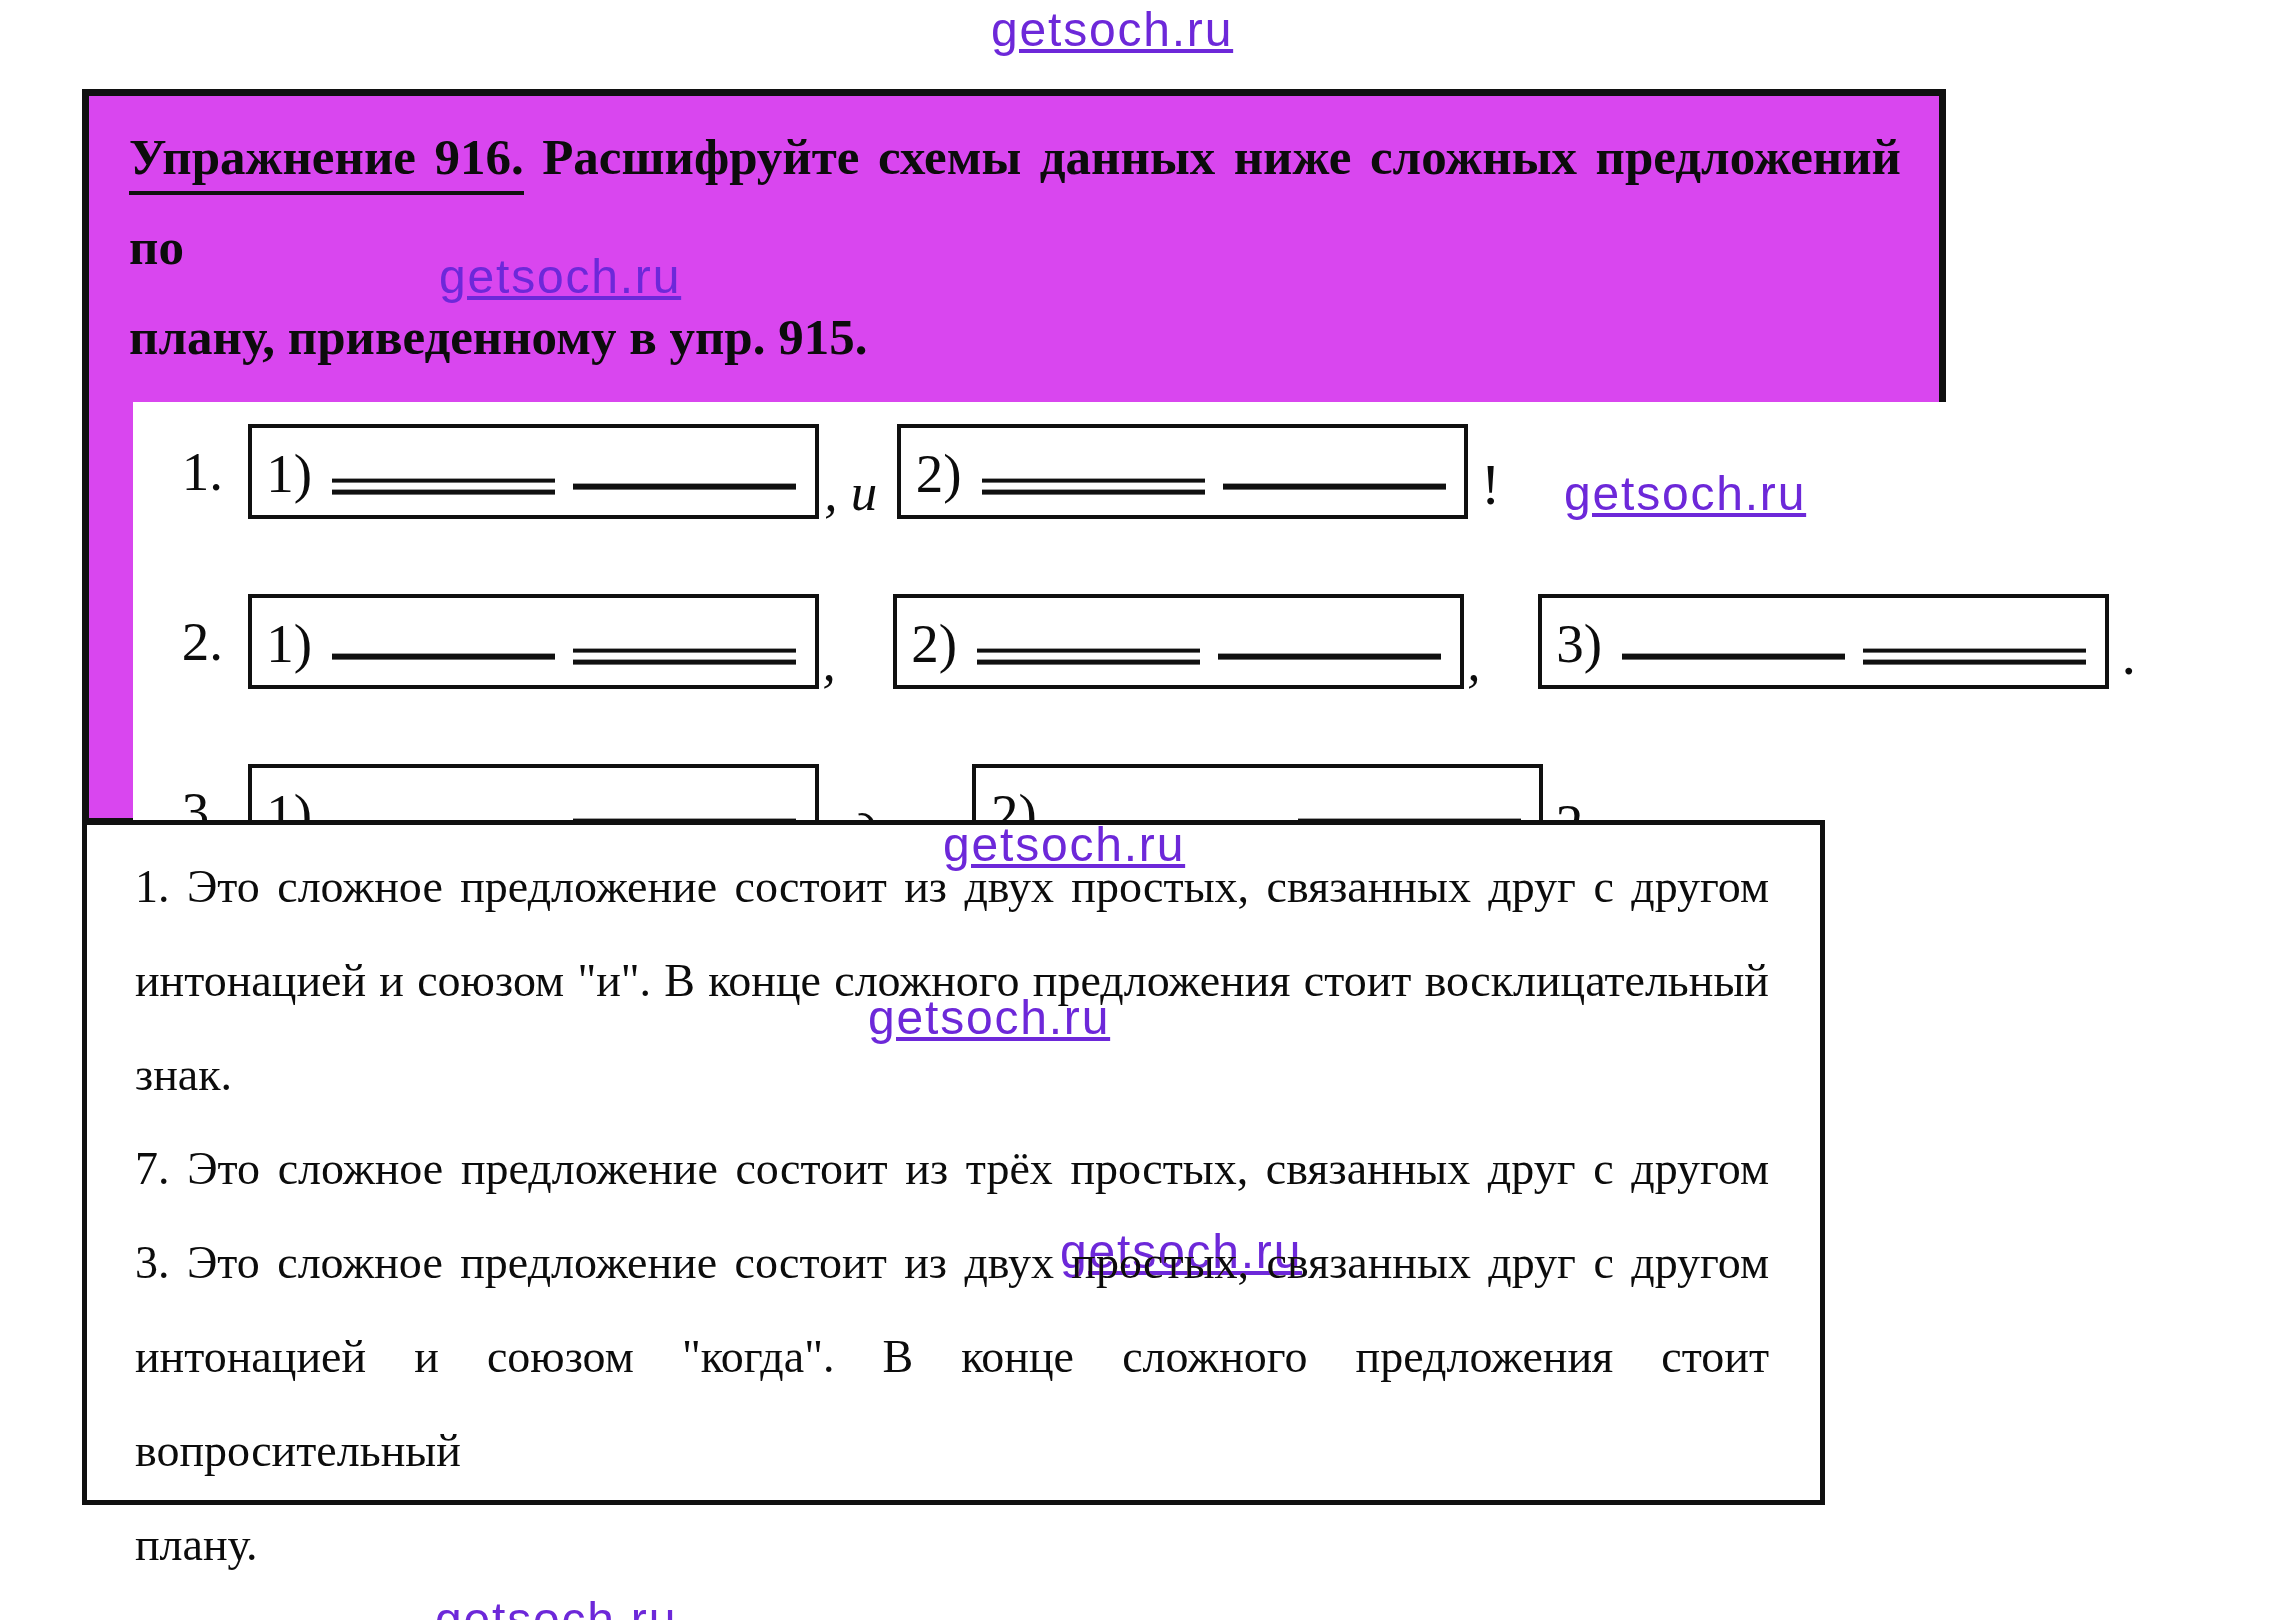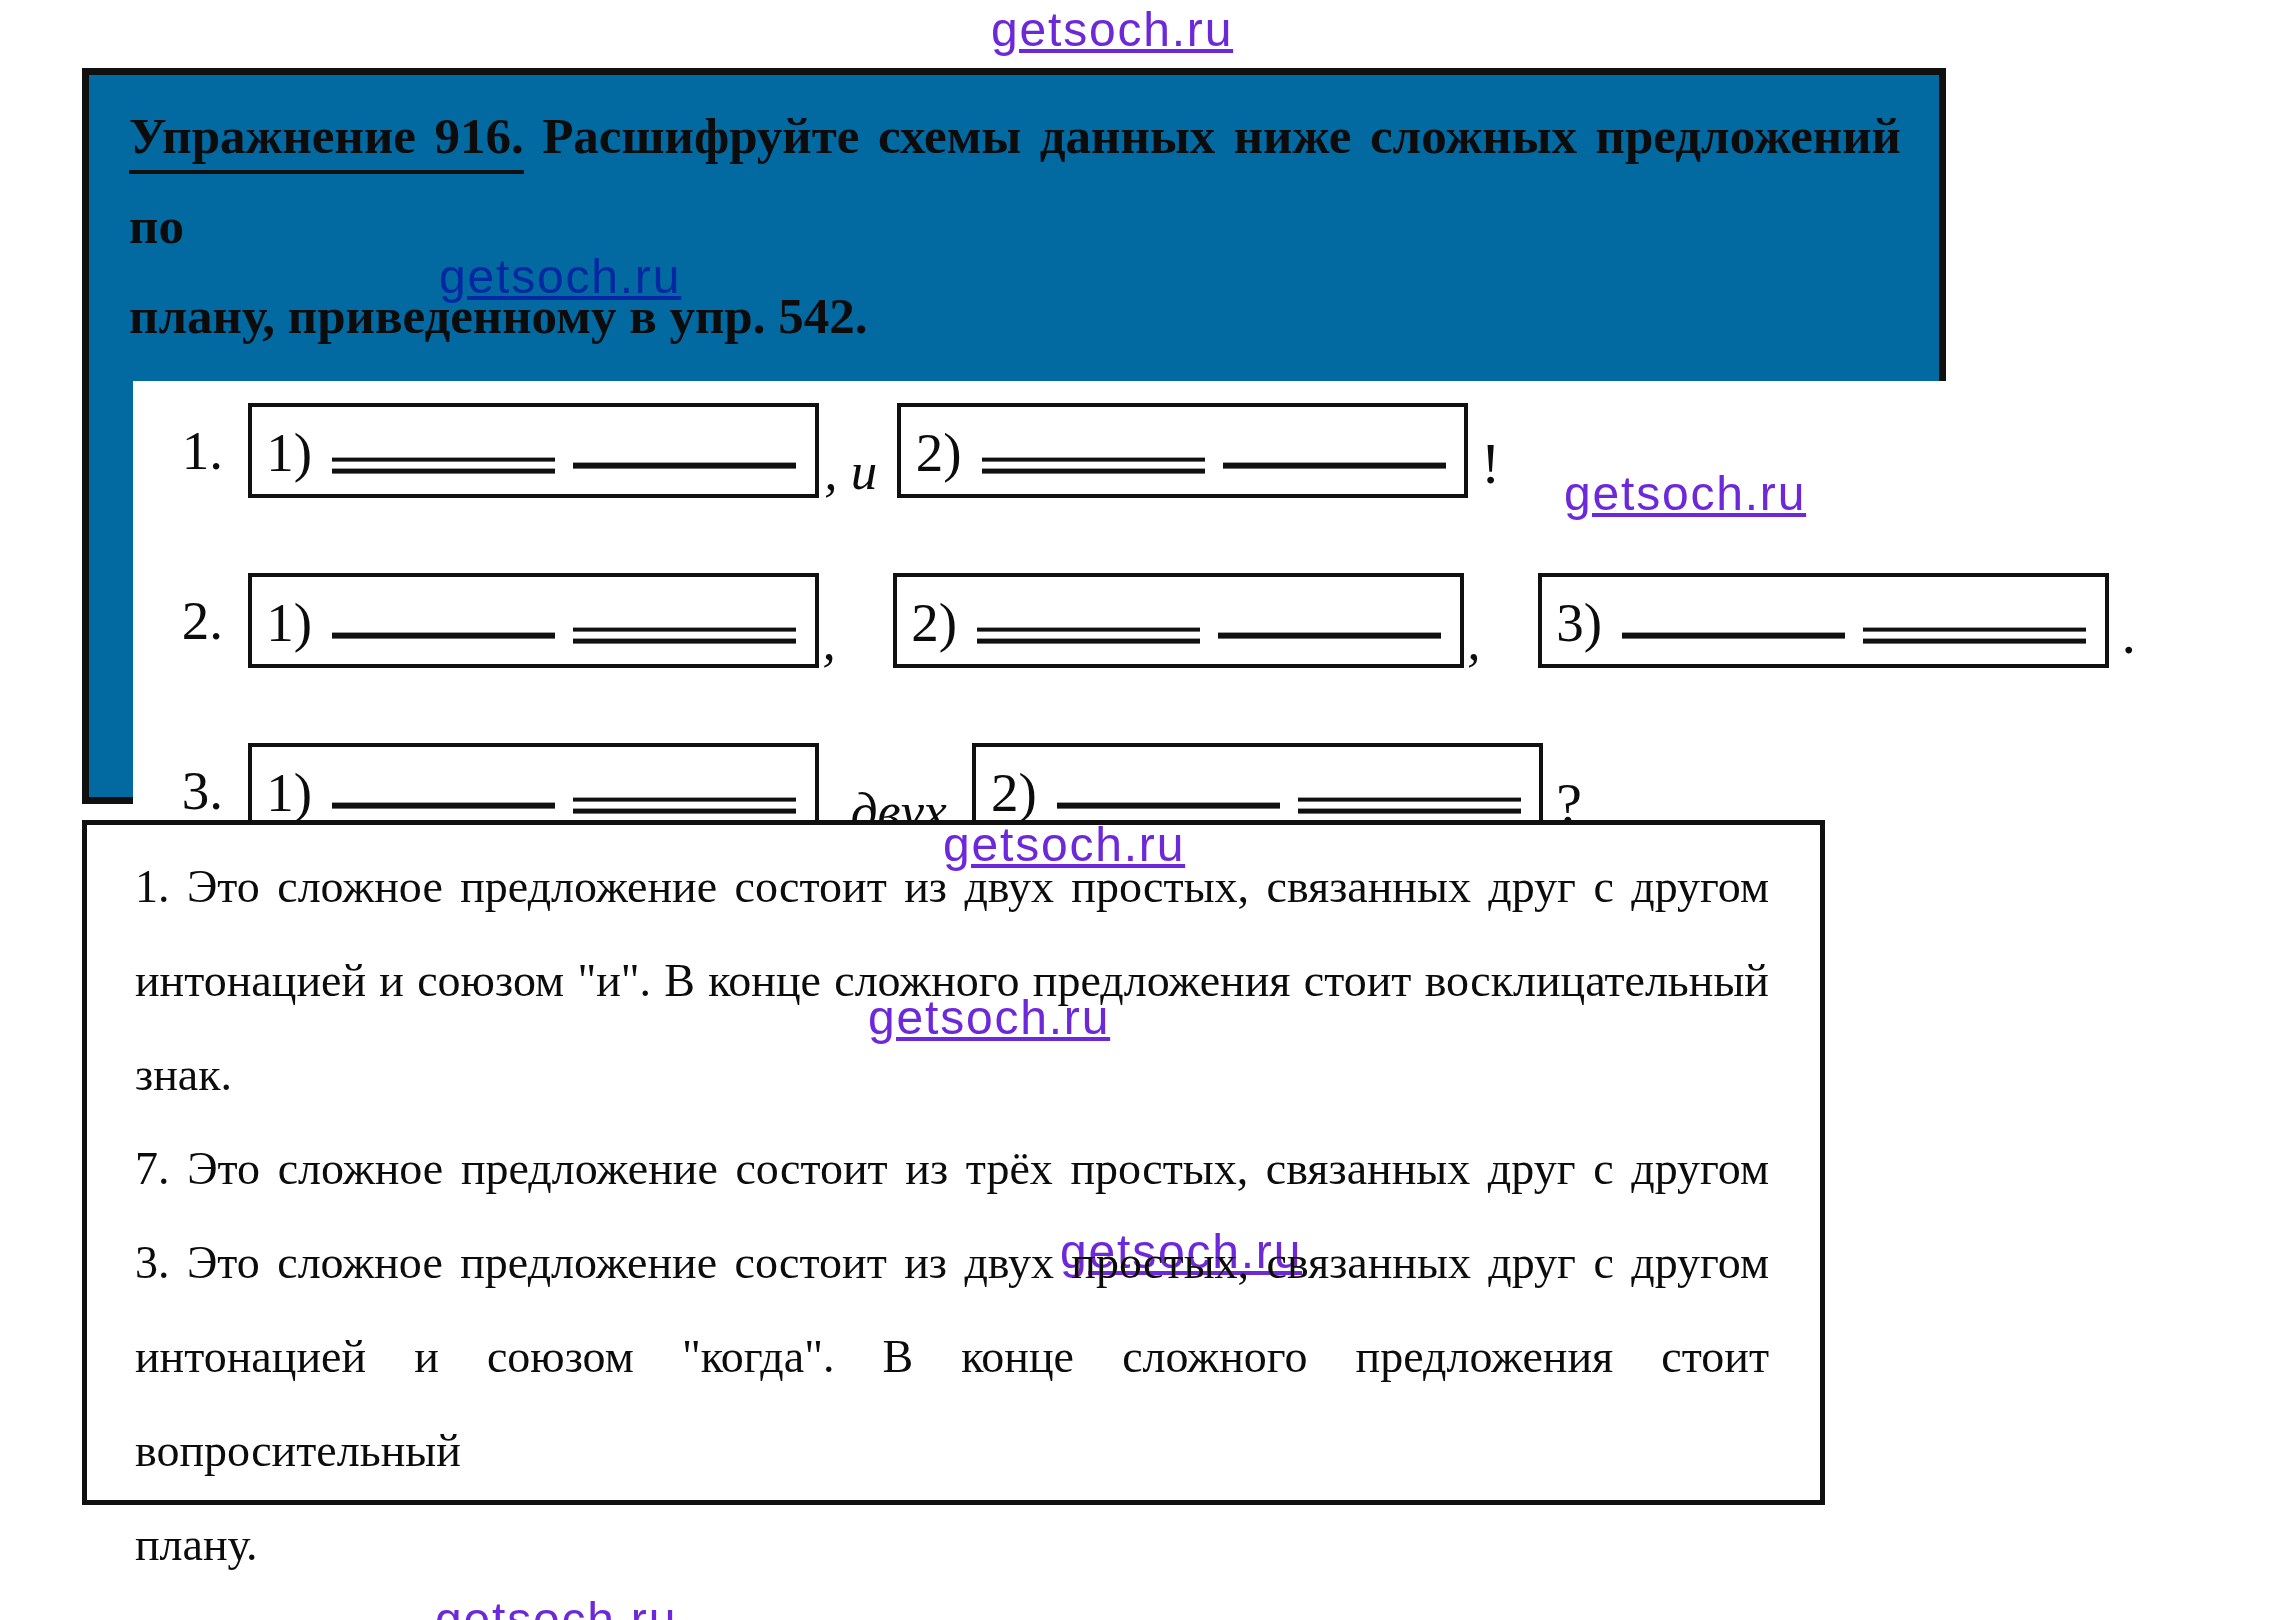--- a/index.html
+++ b/index.html
@@ -28,24 +28,24 @@
   .wm1{left:991px;top:1.8px;}
   .wm2{left:439px;top:249px;}
   .wm3{left:1564px;top:466px;}
   .wm4{left:943px;top:817px;}
   .wm5{left:868px;top:990px;}
   .wm6{left:1060px;top:1224px;}
   .wm7{left:435px;top:1592px;}
 
   
   .task-box{
-    position:absolute;left:82px;top:68px;
+    position:absolute;left:82px;top:89px;
     width:1864px;height:736px;
     box-sizing:border-box;
-    background:#0369a1;
+    background:#d946ef;
     border:7.3px solid #101010;
     padding:16.4px 38px 0 40px;
   }
   .title-line{
     font-size:51px;font-weight:bold;line-height:90px;
     margin:0;
   }
   .title-line1{text-align:justify;text-align-last:justify;}
   .exercise-label{border-bottom:4.6px solid #101010;padding-bottom:5.5px;}
 
@@ -89,21 +89,21 @@
   .ans-line{margin:0;font-size:46px;line-height:94px;text-align:justify;}
   .ans-line.fill{text-align-last:justify;}
 </style>
 </head>
 <body>
 
 <div class="page">
 
   <section class="task-box">
     <p class="title-line title-line1"><span class="exercise-label">Упражнение 916.</span> <span>Расшифруйте схемы данных ниже сложных предложений по</span></p>
-    <p class="title-line">плану, приведенному в упр. 542.</p>
+    <p class="title-line">плану, приведенному в упр. 915.</p>
 
     <div class="schemes">
 
       <div class="scheme-row">
         <span class="row-num">1.</span>
         <span class="clause">
           <span class="clause-label">1)</span>
           <span class="bars">
             <span class="bar bar-double"></span>
             <span class="bar bar-single"></span>

